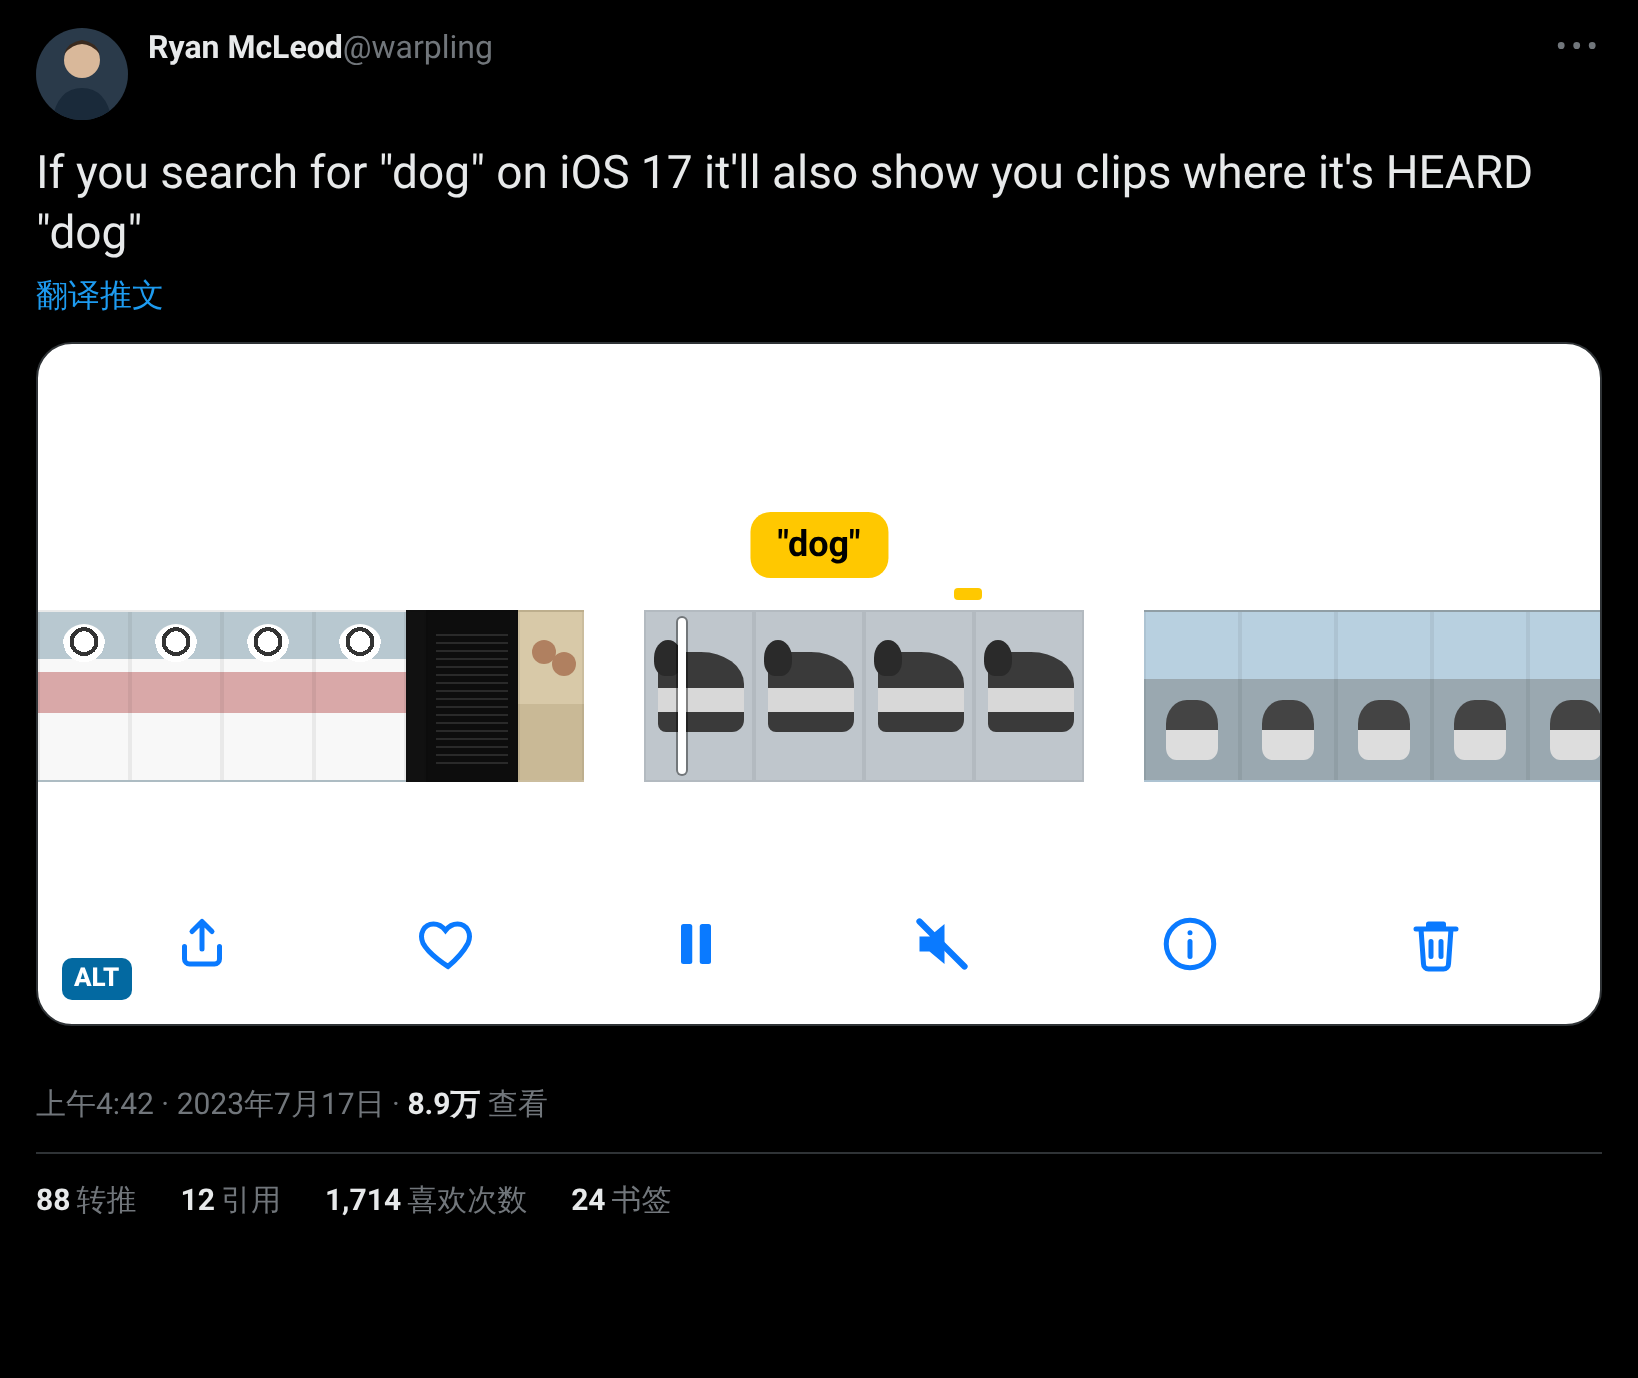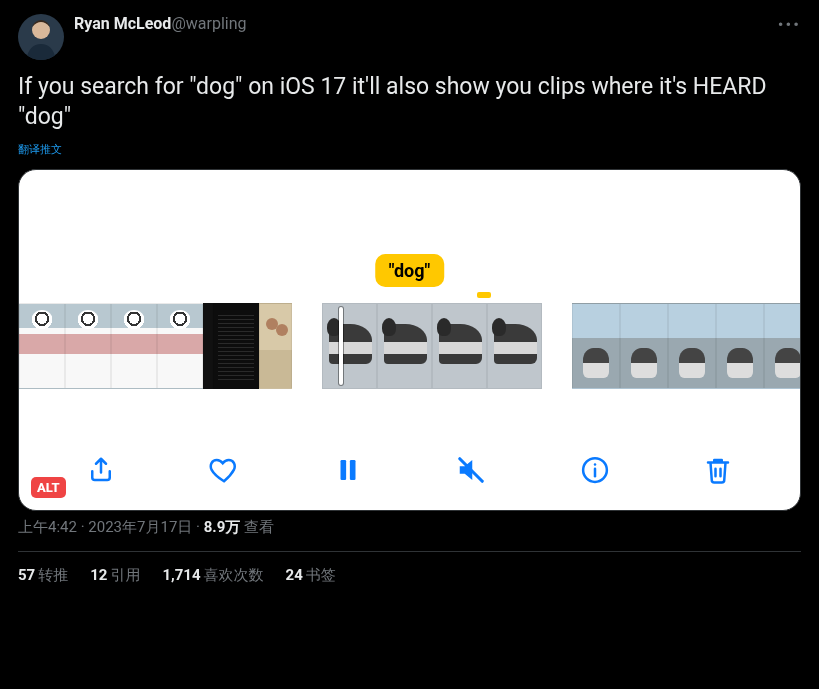--- a/index.html
+++ b/index.html
@@ -41,21 +41,21 @@
     letter-spacing: 2px;
     cursor: pointer;
   }
   .tweet-text {
     font-size: 23px;
     line-height: 1.3;
     color: #e7e9ea;
     margin-bottom: 6px;
   }
   .translate-link {
-    font-size: 11px;
+    font-size: 16px;
     color: #1d9bf0;
     cursor: pointer;
     display: inline-block;
     margin-bottom: 12px;
   }
   .media-card {
     background: #fff;
     border-radius: 18px;
     width: 100%;
     height: 342px;
@@ -142,31 +142,31 @@
     width: 40px; height: 40px;
     display: flex; align-items: center; justify-content: center;
     cursor: pointer;
   }
   .tb-btn svg { width: 30px; height: 30px; stroke: #0a7aff; fill: none; stroke-width: 2; }
   .tb-btn.pause svg { fill:#0a7aff; stroke:none; }
   .alt-badge {
     position: absolute;
     bottom: 12px;
     left: 12px;
-    background: #ef4444;
+    background: #0369a1;
     color: #fff;
     font-size: 13px;
     font-weight: 800;
     padding: 3px 6px;
     border-radius: 5px;
   }
   .meta {
     font-size: 15px;
     color: #71767b;
-    padding: 7px 0 14px 0;
+    padding: 30px 0 14px 0;
     border-bottom: 1px solid #2f3336;
   }
   .meta .views-n { color:#e7e9ea; font-weight:700; }
   .stats {
     display: flex;
     gap: 22px;
     padding: 14px 0;
     font-size: 15px;
     color: #71767b;
   }
@@ -267,19 +267,19 @@
     </div>
 
     <div class="alt-badge">ALT</div>
   </div>
 
   <div class="meta">
     <span>上午4:42</span><span> · </span><span>2023年7月17日</span><span> · </span><span class="views-n">8.9万</span><span> 查看</span>
   </div>
 
   <div class="stats">
-    <div><span class="n">57</span><span>转推</span></div>
+    <div><span class="n">88</span><span>转推</span></div>
     <div><span class="n">12</span><span>引用</span></div>
     <div><span class="n">1,714</span><span>喜欢次数</span></div>
     <div><span class="n">24</span><span>书签</span></div>
   </div>
 
 </div>
 
 </body></html>

